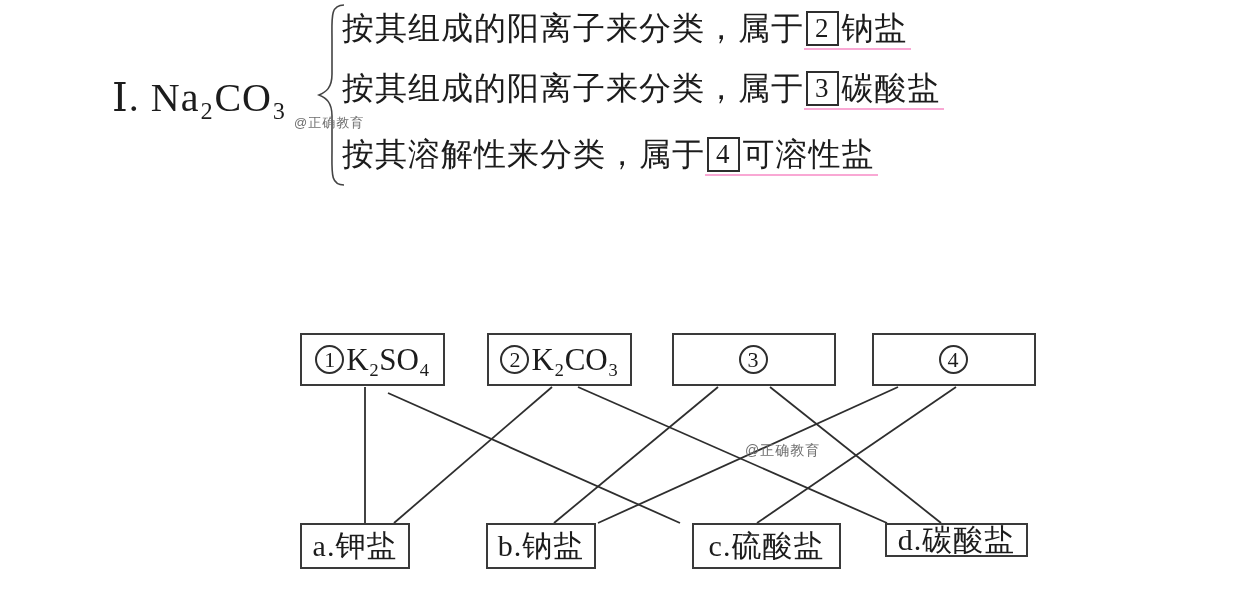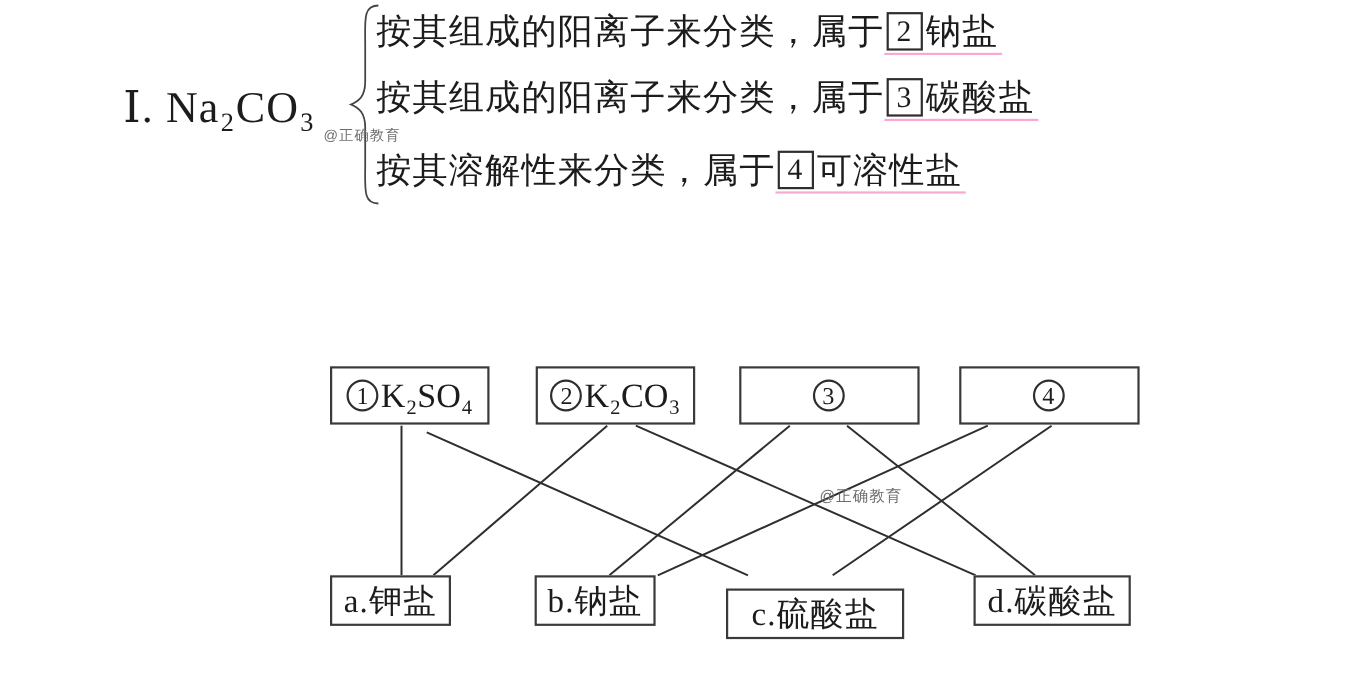--- a/index.html
+++ b/index.html
@@ -46,22 +46,22 @@
     display:inline-block; box-sizing:border-box; width:29px; height:29px;
     border:2px solid #2e2e2e; border-radius:50%; text-align:center;
     line-height:25px; font-size:22px; margin-right:2px;
   }
   #sb1 { left:300px; top:333px; width:145px; height:53px; }
   #sb2 { left:487px; top:333px; width:145px; height:53px; }
   #sb3 { left:672px; top:333px; width:164px; height:53px; }
   #sb4 { left:872px; top:333px; width:164px; height:53px; }
   #cba { left:300px; top:523px; width:110px; height:46px; }
   #cbb { left:486px; top:523px; width:110px; height:46px; }
-  #cbc { left:660px; top:523px; width:162px; height:46px;margin-top:12px; }
-  #cbd { left:885px; top:523px; width:143px; height:46px; }
+  #cbc { left:692px; top:523px; width:149px; height:46px; }
+  #cbd { left:885px; top:523px; width:143px; height:34px; }
   
   .wm {
     position:absolute; color:#6f6f6f; font-size:13px;
     font-family:"Liberation Sans","DejaVu Sans",sans-serif;
     letter-spacing:1px; white-space:nowrap;
   }
   .wm1 { left:294px; top:114px; }
   .wm2 { left:745px; top:442px; font-size:14px; }
 </style>
 </head>

